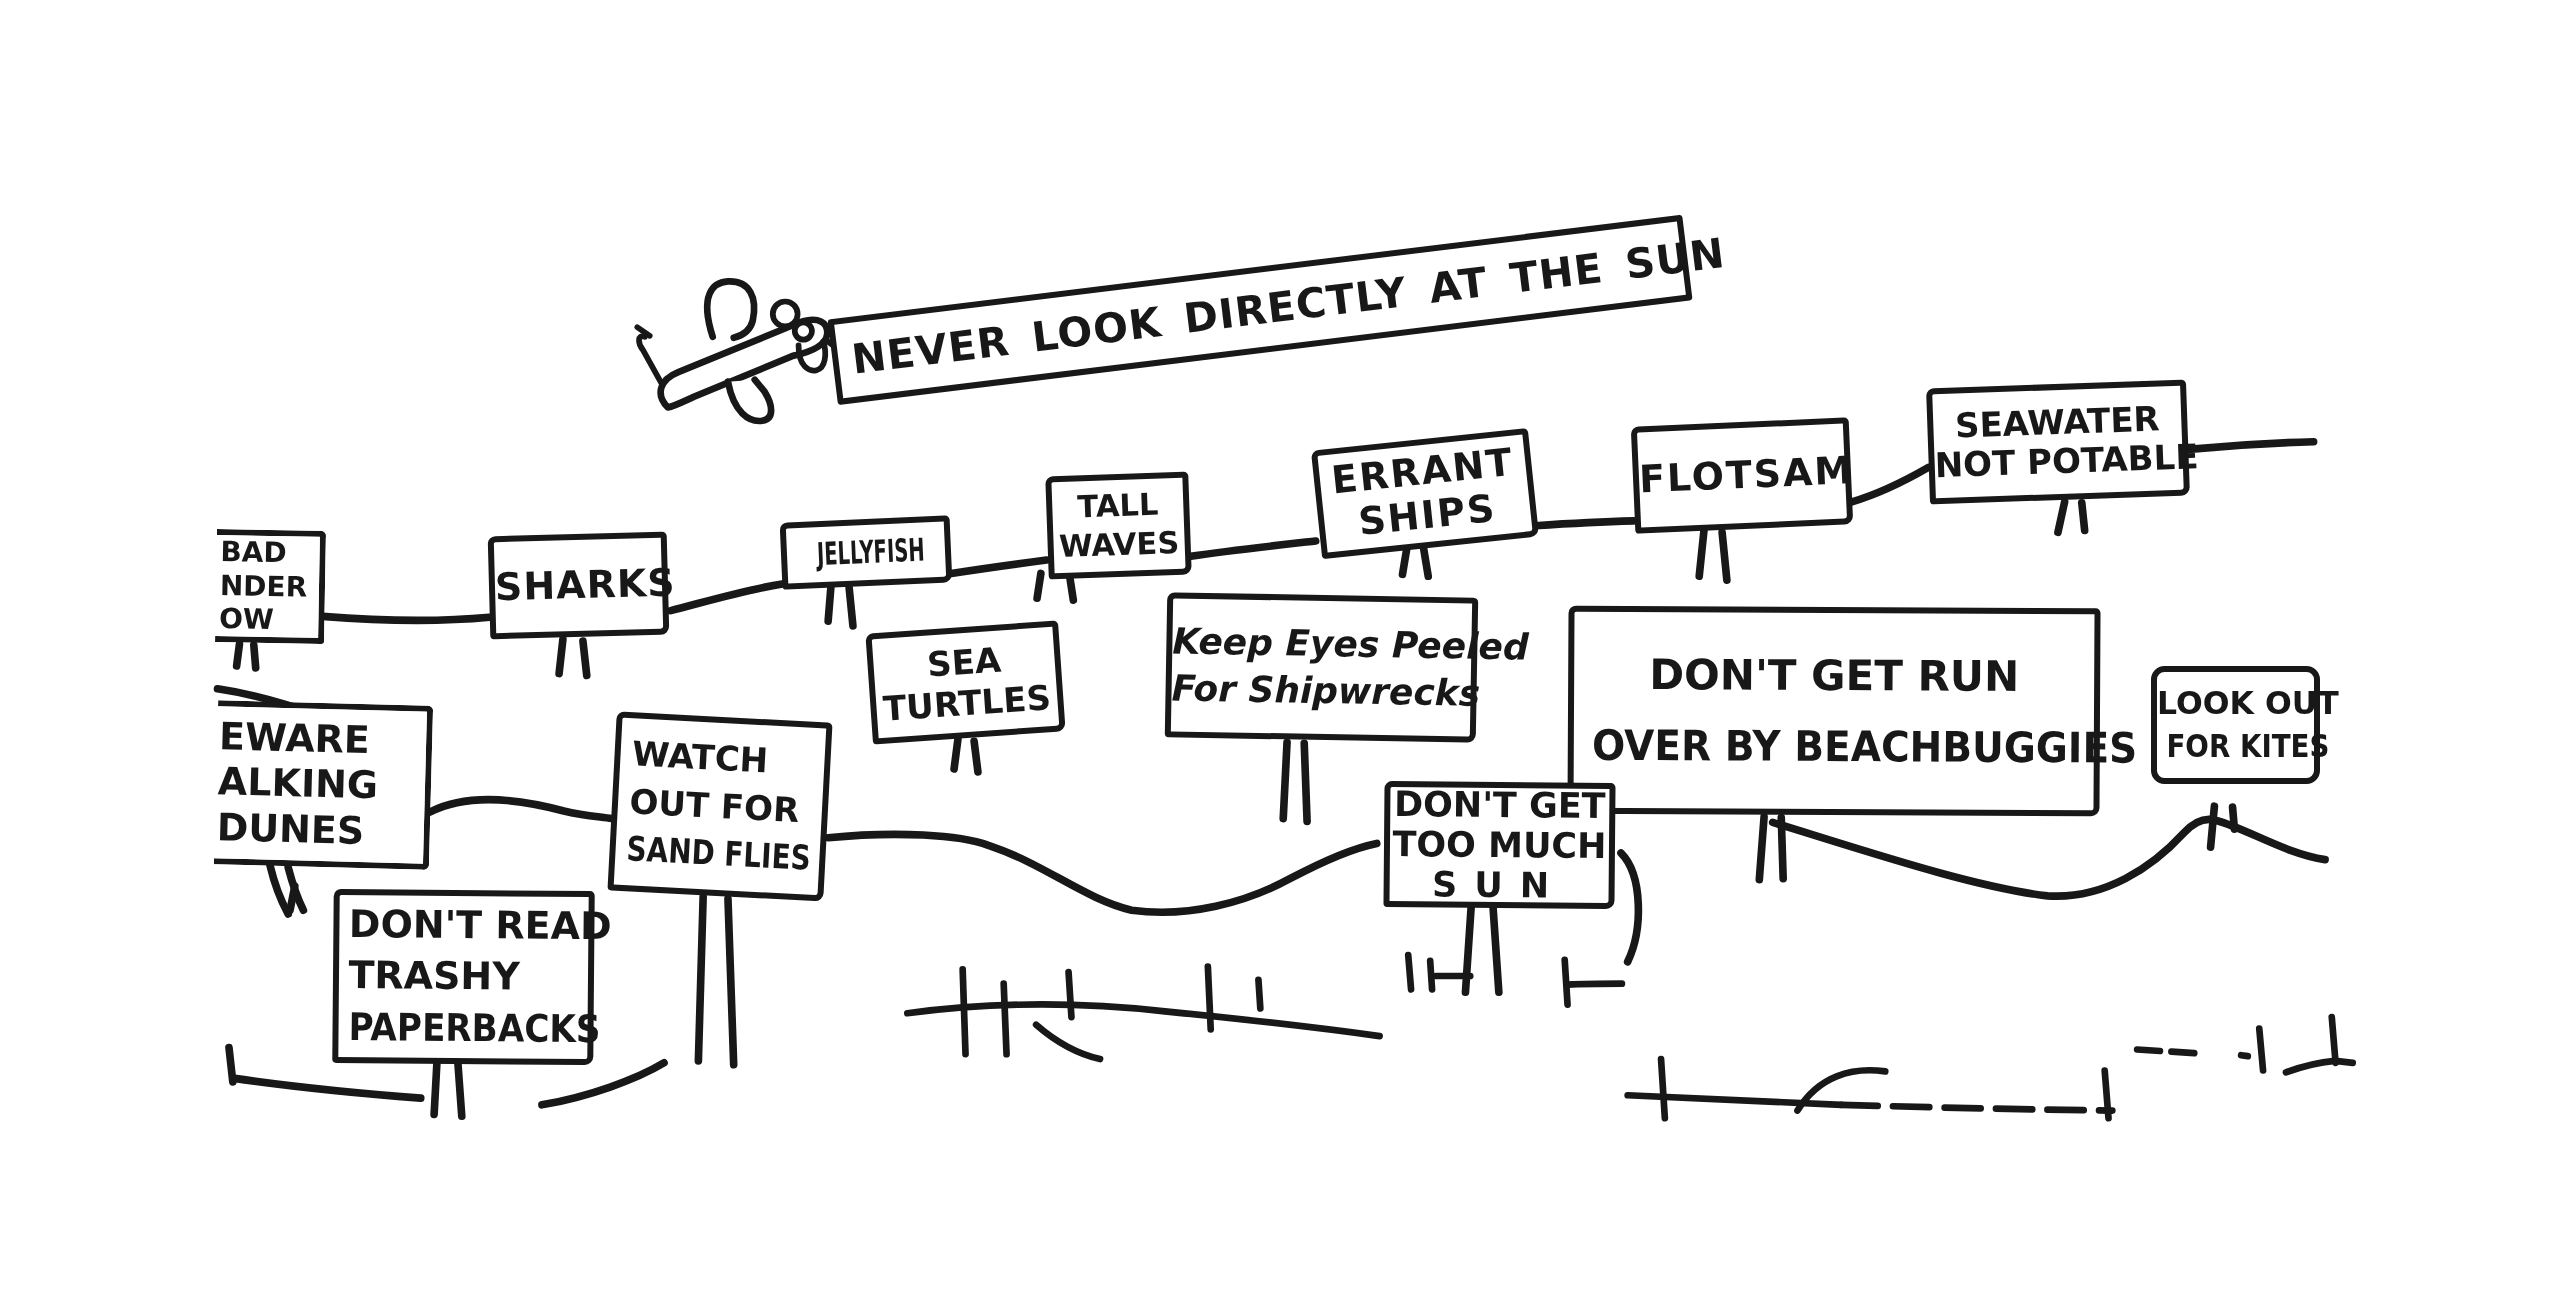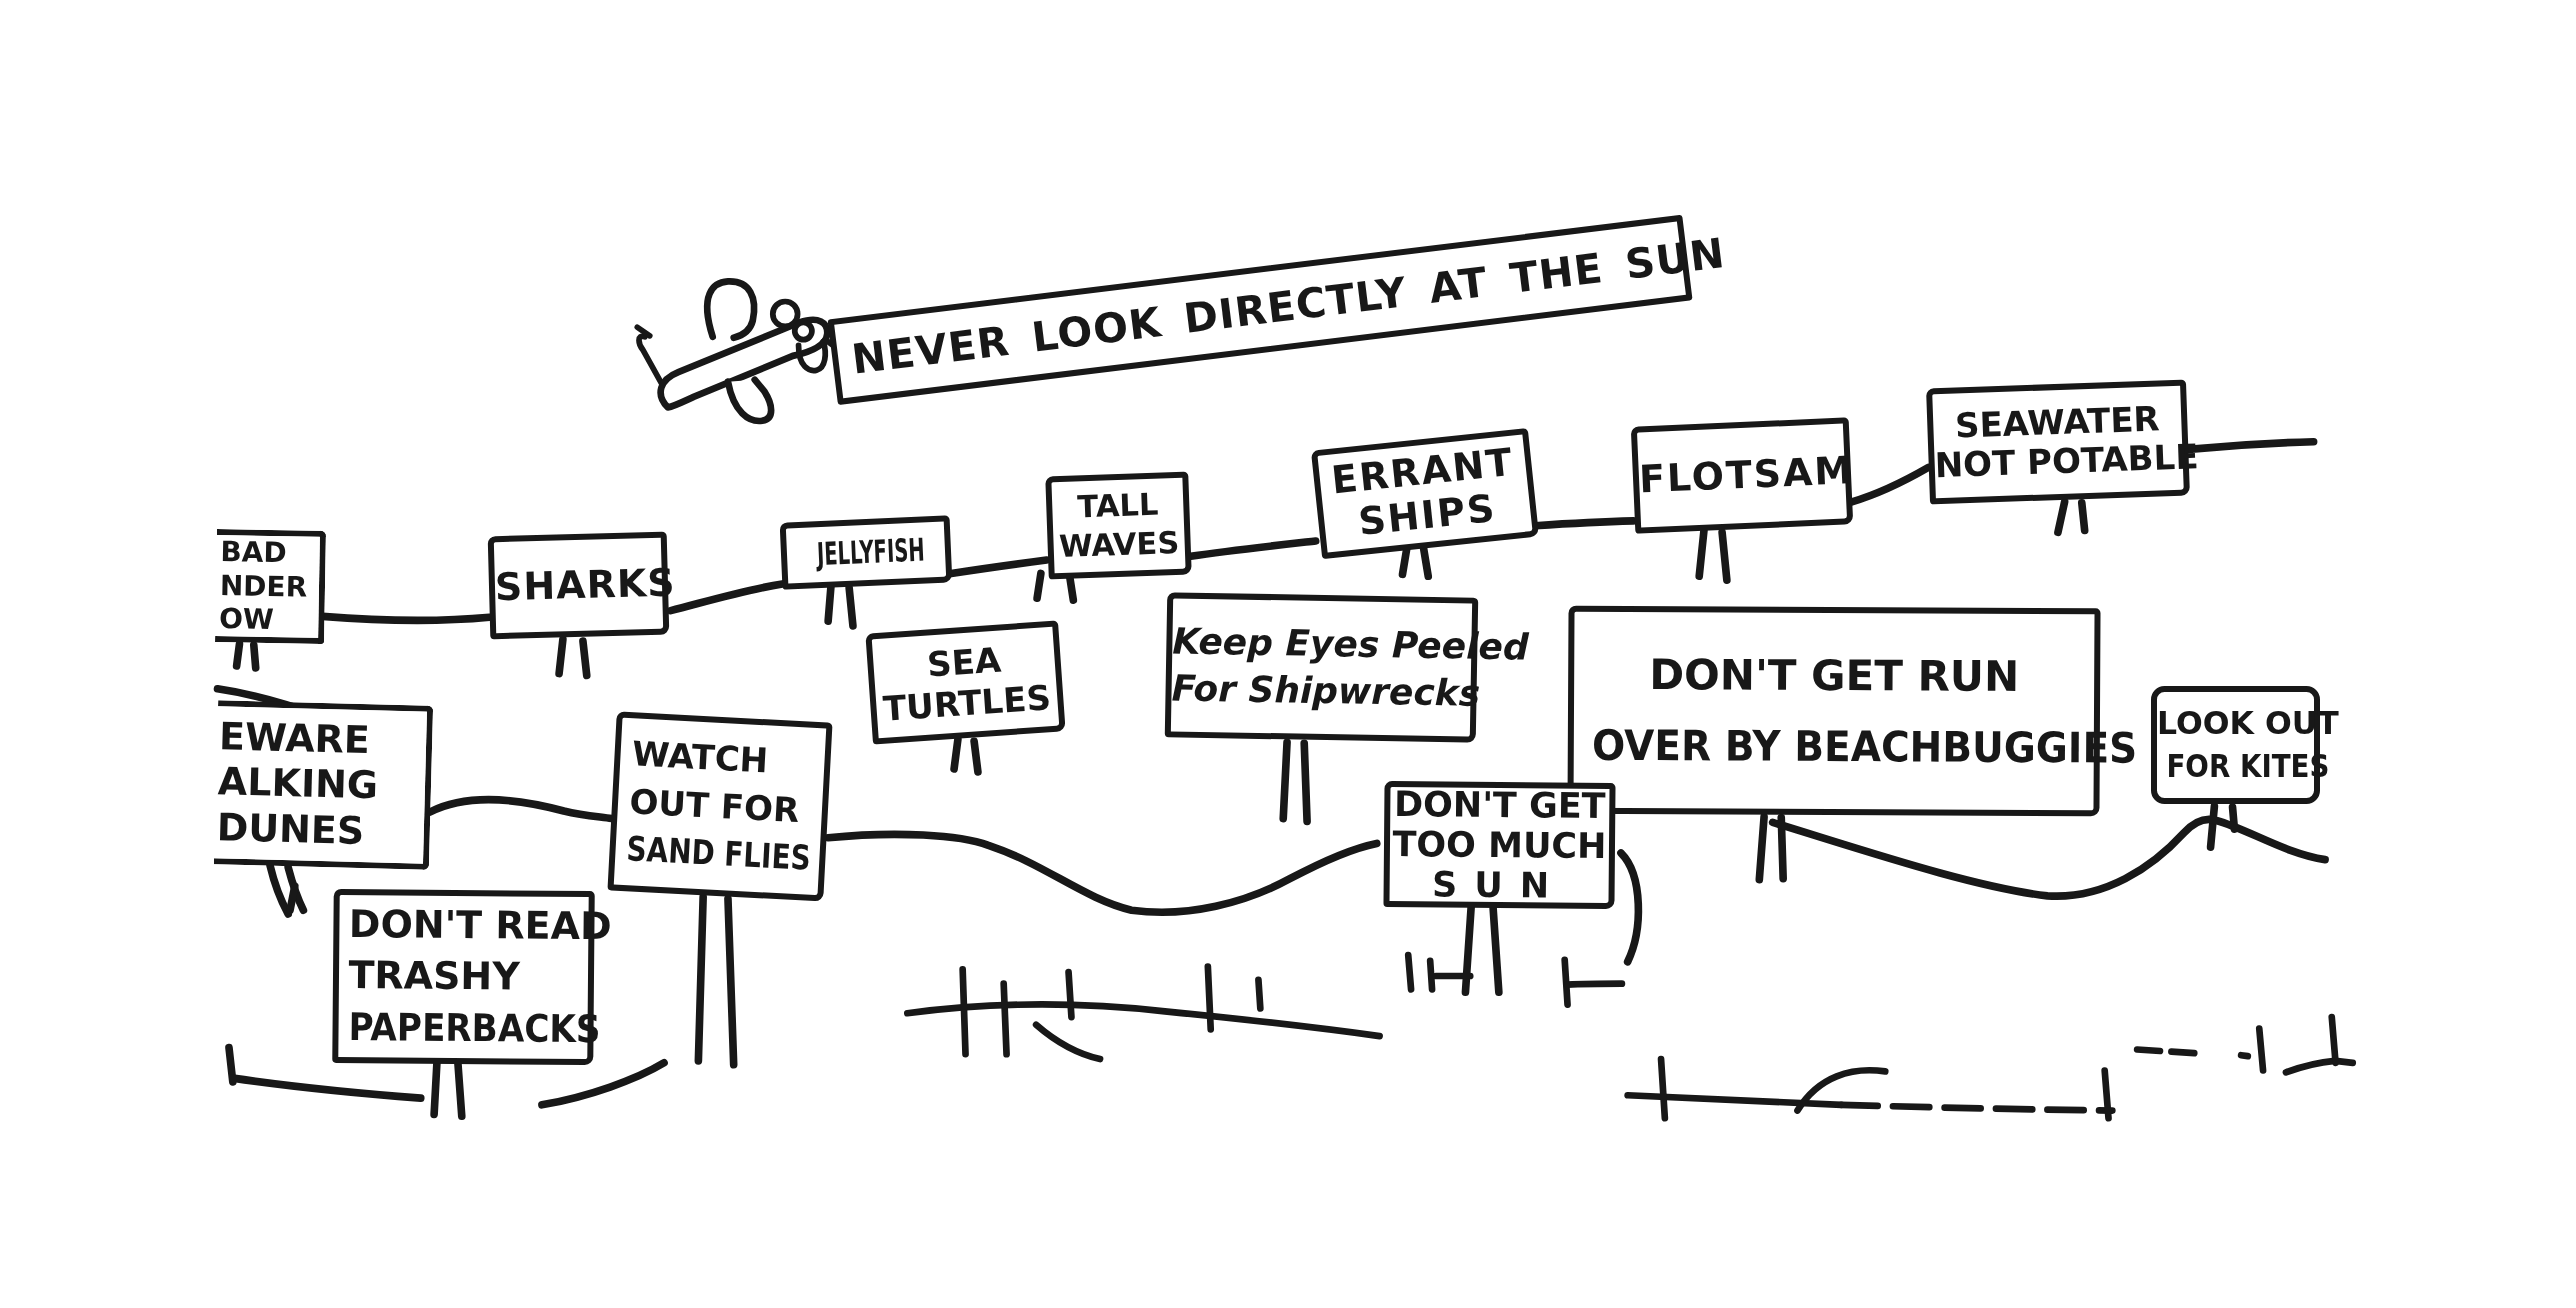--- a/index.html
+++ b/index.html
@@ -177,21 +177,21 @@
   <div class="sign" style="left:1166px;top:595px;width:311px;height:145px;transform:rotate(1deg);font-size:36px;font-style:italic;line-height:1.3;">
     <span class="ln">Keep Eyes Peeled</span>
     <span class="ln">For Shipwrecks</span>
   </div>
 
   <div class="sign" style="left:1568px;top:607px;width:532px;height:208px;transform:rotate(0.3deg);font-size:42px;line-height:1.7;">
     <span class="ln">DON'T GET RUN</span>
     <span class="ln cx93">OVER BY BEACHBUGGIES</span>
   </div>
 
-  <div class="sign" style="left:2151px;top:686px;width:169px;height:118px;border-radius:13.4px;font-size:31.5px;line-height:1.35;">
+  <div class="sign" style="left:2151px;top:666px;width:169px;height:118px;border-radius:13.4px;font-size:31.5px;line-height:1.35;">
     <span class="ln">LOOK OUT</span>
     <span class="ln cx88">FOR KITES</span>
   </div>
 
   <div class="sign" style="left:216px;top:703px;width:215px;height:164px;border-left:none;border-radius:0 5.7px 5.7px 0;transform:rotate(1.5deg);font-size:38px;text-align:left;padding-left:1.9px;">
     <span class="ln">EWARE</span>
     <span class="ln">ALKING</span>
     <span class="ln">DUNES</span>
   </div>
 

